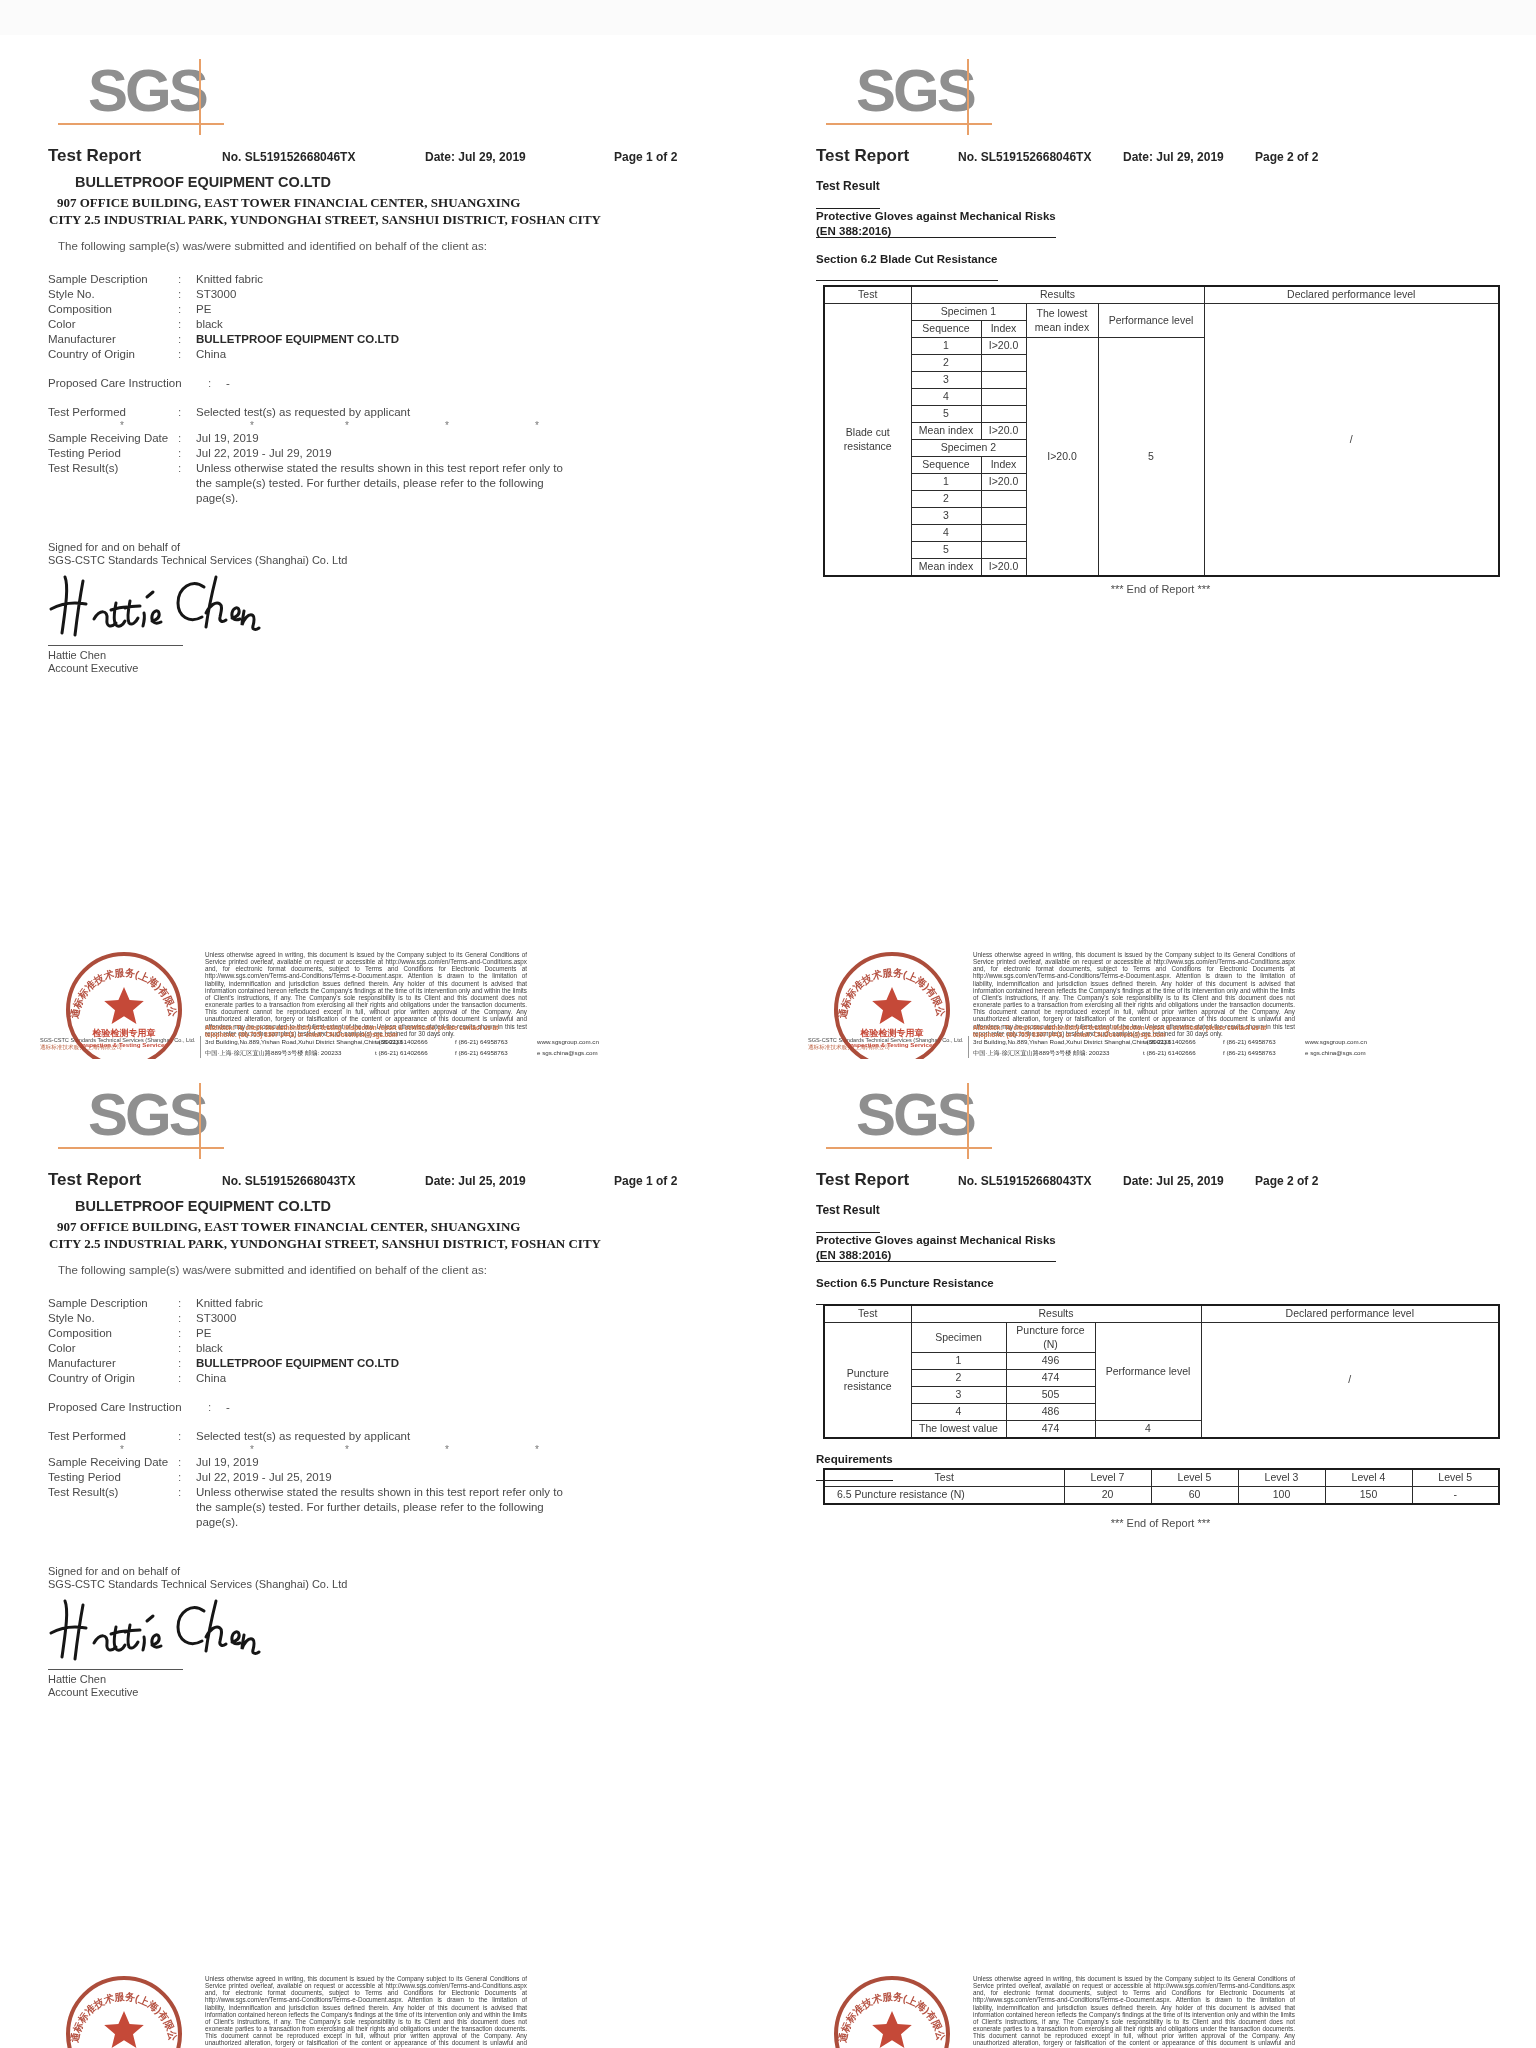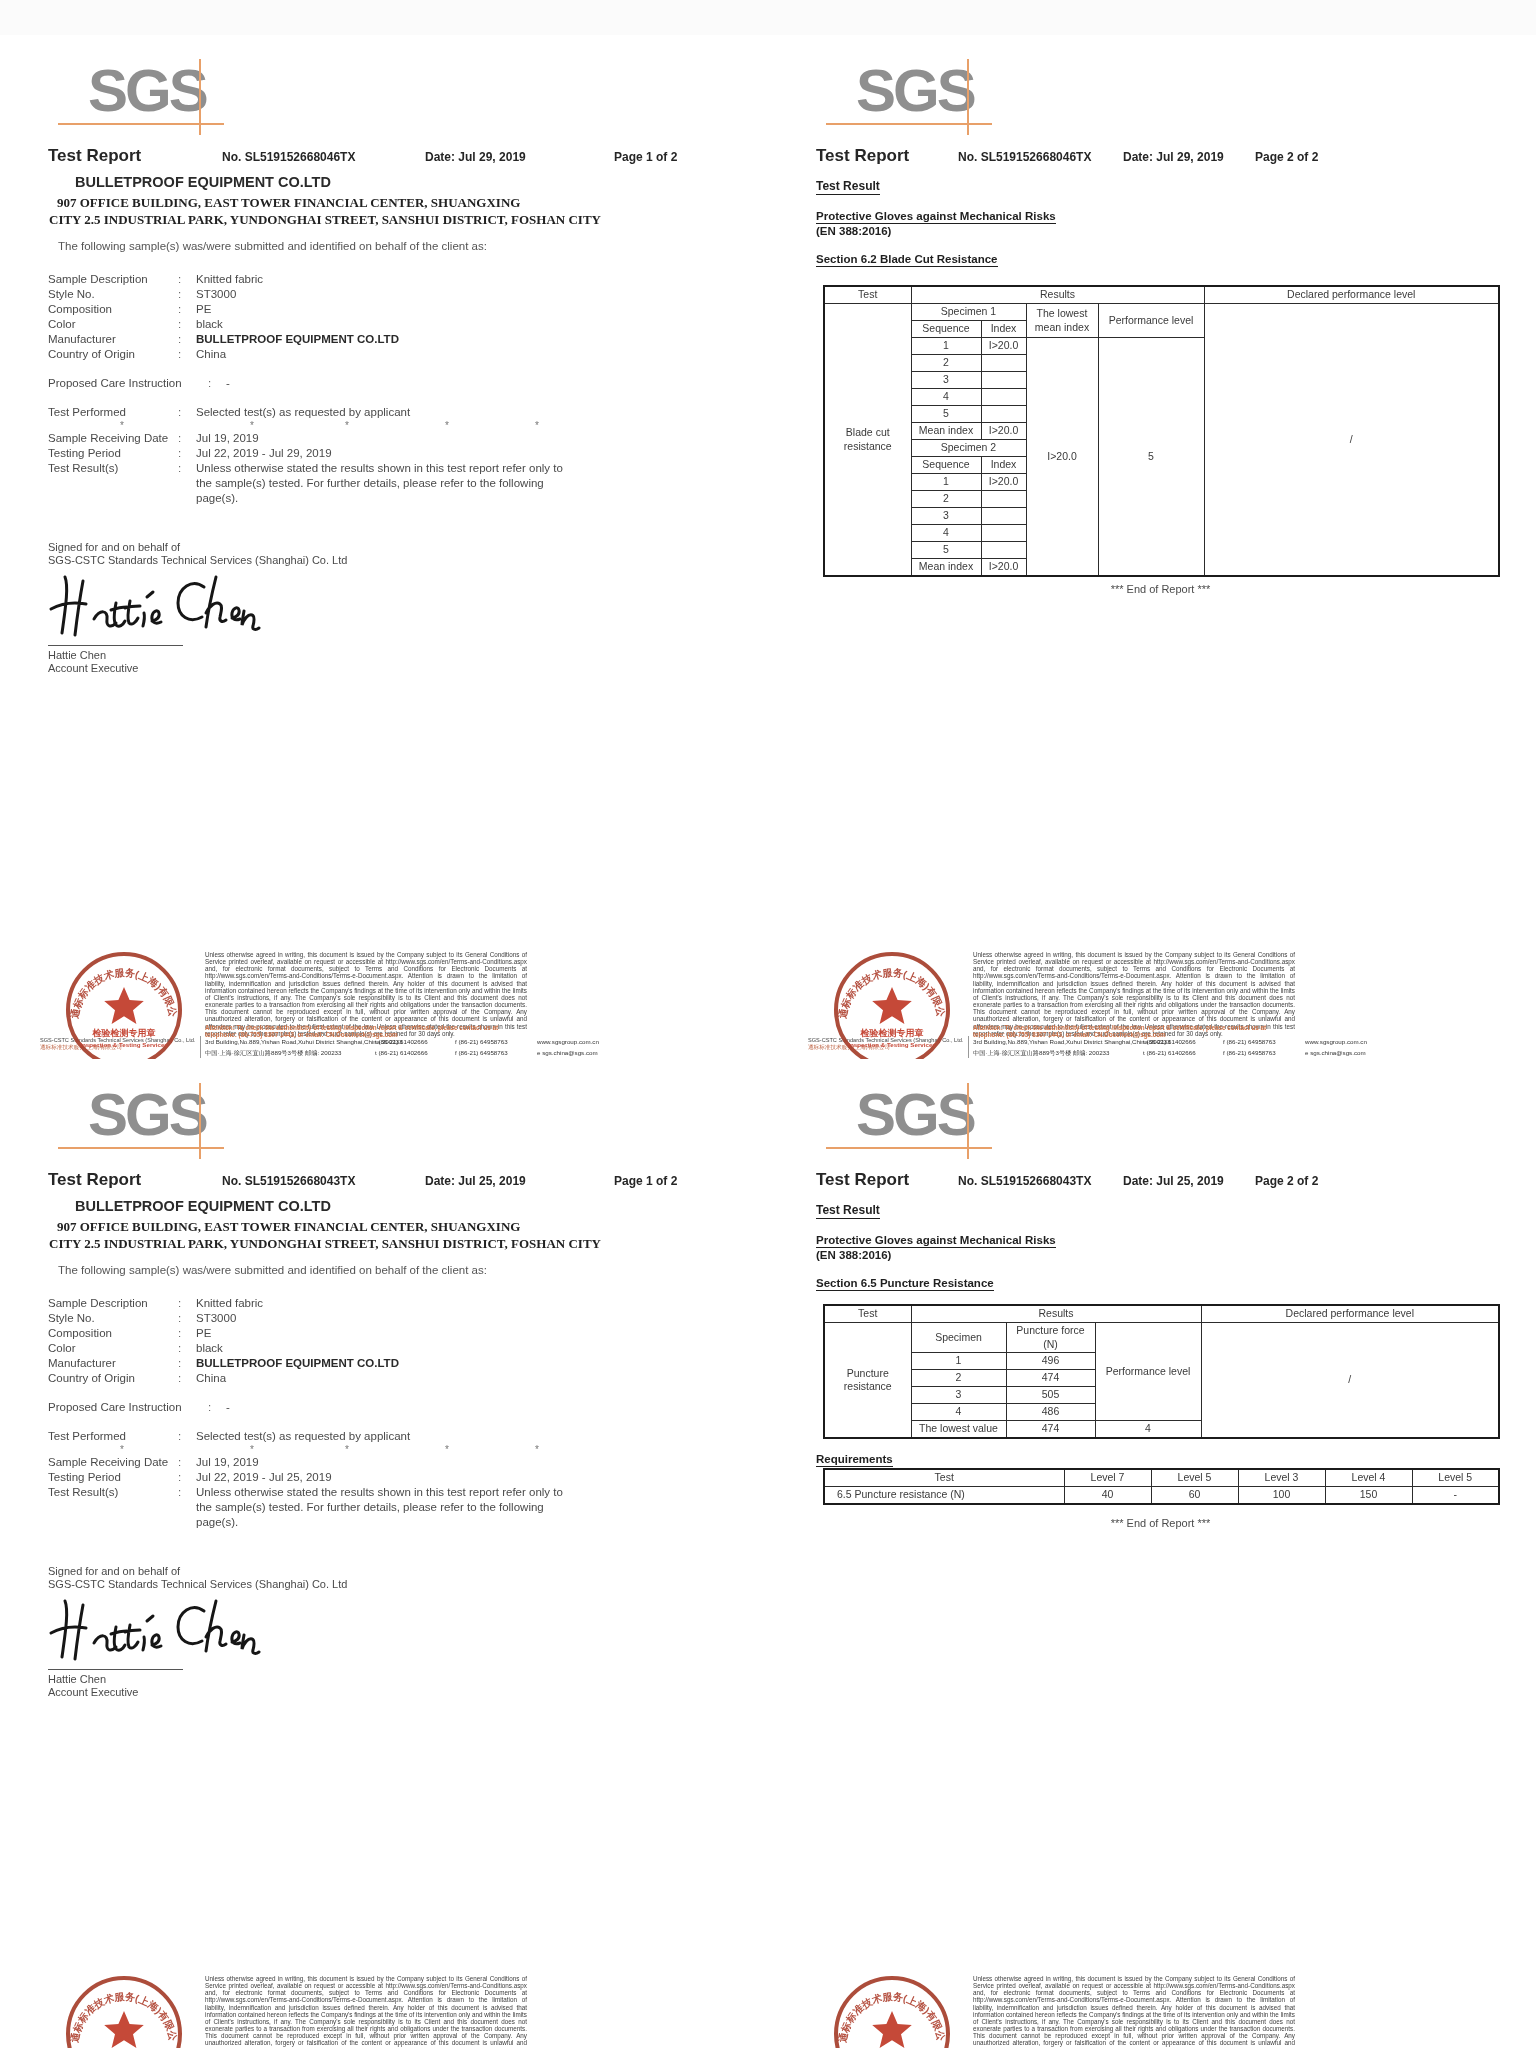--- a/index.html
+++ b/index.html
@@ -46,21 +46,21 @@
   .signed .s1{line-height:13px;}
   .sig-svg{margin:4px 0 0 0;display:block;}
   .sig-line{width:135px;height:1px;background:#555;margin-top:2px;}
   .sig-name{margin-top:3px;line-height:13px;}
 
   
   .tr-head{position:absolute;top:144px;left:48px;font-size:12px;font-weight:bold;color:#1f1f1f;}
   .std{position:absolute;top:175px;left:48px;font-size:11.5px;font-weight:bold;color:#1f1f1f;}
   .std2{position:absolute;top:190px;left:48px;font-size:11.5px;font-weight:bold;color:#1f1f1f;}
   .section{position:absolute;top:218px;left:48px;font-size:11.5px;font-weight:bold;color:#1f1f1f;}
-  .u{border-bottom:1.6px solid #1f1f1f;padding-bottom:1px;display:inline-block;}
+  .u{border-bottom:1.6px solid #1f1f1f;padding-bottom:15px;display:inline-block;}
 
   .rtable{position:absolute;left:55px;border-collapse:collapse;table-layout:fixed;
           font-size:10.5px;color:#3a3a3a;border:2px solid #1b1b1b;}
   .rtable td,.rtable th{border:1px solid #2c2c2c;text-align:center;vertical-align:middle;
           padding:1px 2px;font-weight:normal;height:14px;line-height:13.5px;overflow:hidden;}
   .pre{white-space:pre-line;}
   .blade-t{top:250px;width:675px;}
   .punct-t{top:245px;width:675px;}
   .req-head{position:absolute;top:394px;left:48px;font-size:11.5px;font-weight:bold;color:#1f1f1f;}
   .req-t{top:409px;width:675px;}
@@ -576,21 +576,21 @@
         <tr>
       <th>Test</th>
       <th>Level 7</th>
       <th>Level 5</th>
       <th>Level 3</th>
       <th>Level 4</th>
       <th>Level 5</th>
     </tr>
     <tr>
       <td class="l">6.5 Puncture resistance (N)</td>
-      <td>40</td>
+      <td>20</td>
       <td>60</td>
       <td>100</td>
       <td>150</td>
       <td>-</td>
     </tr>
   </tbody>
     </table>
 
   <div class="eor eor-4">*** End of Report ***</div>
 

